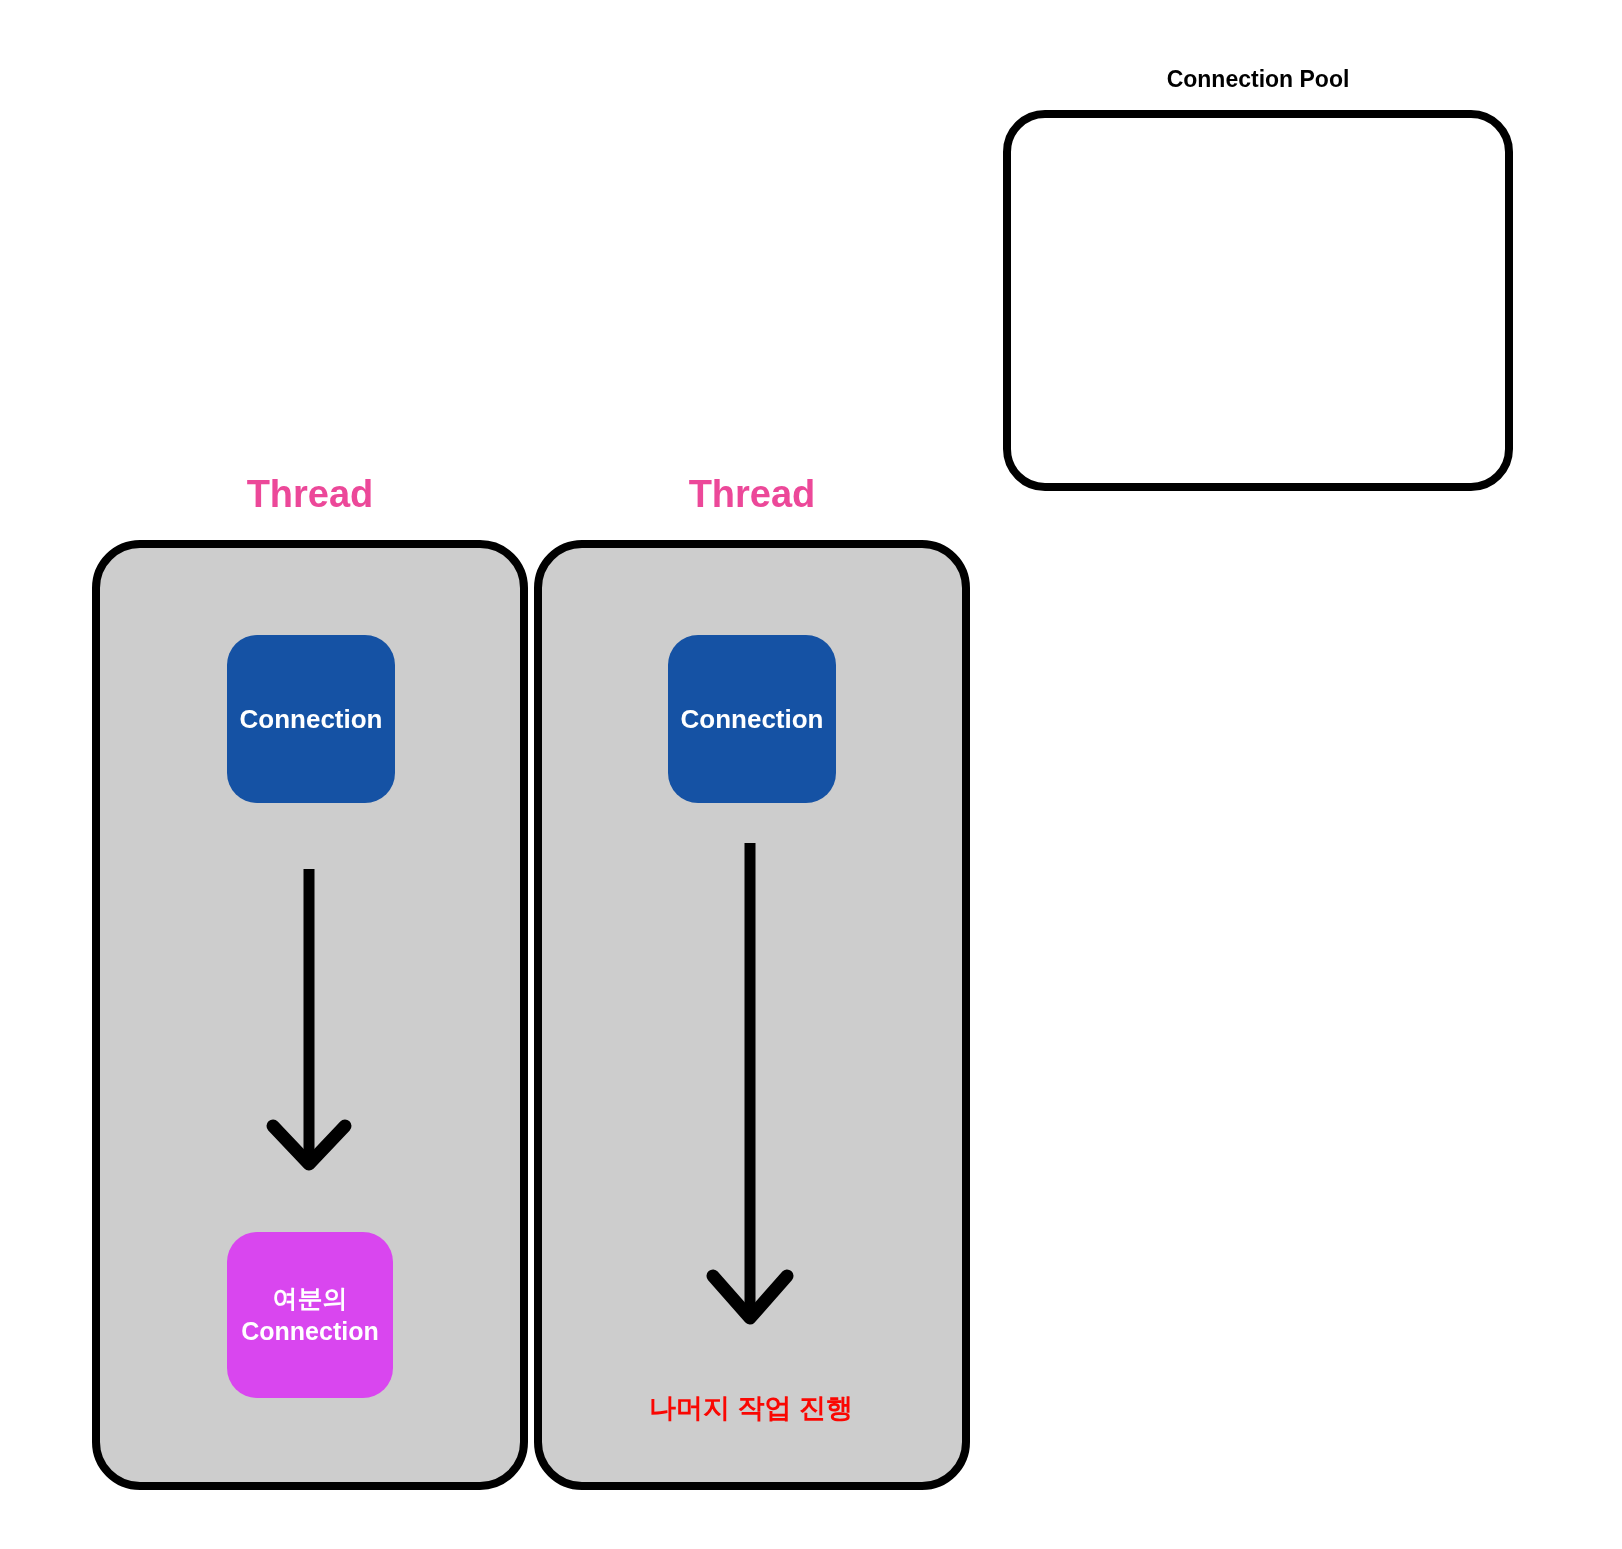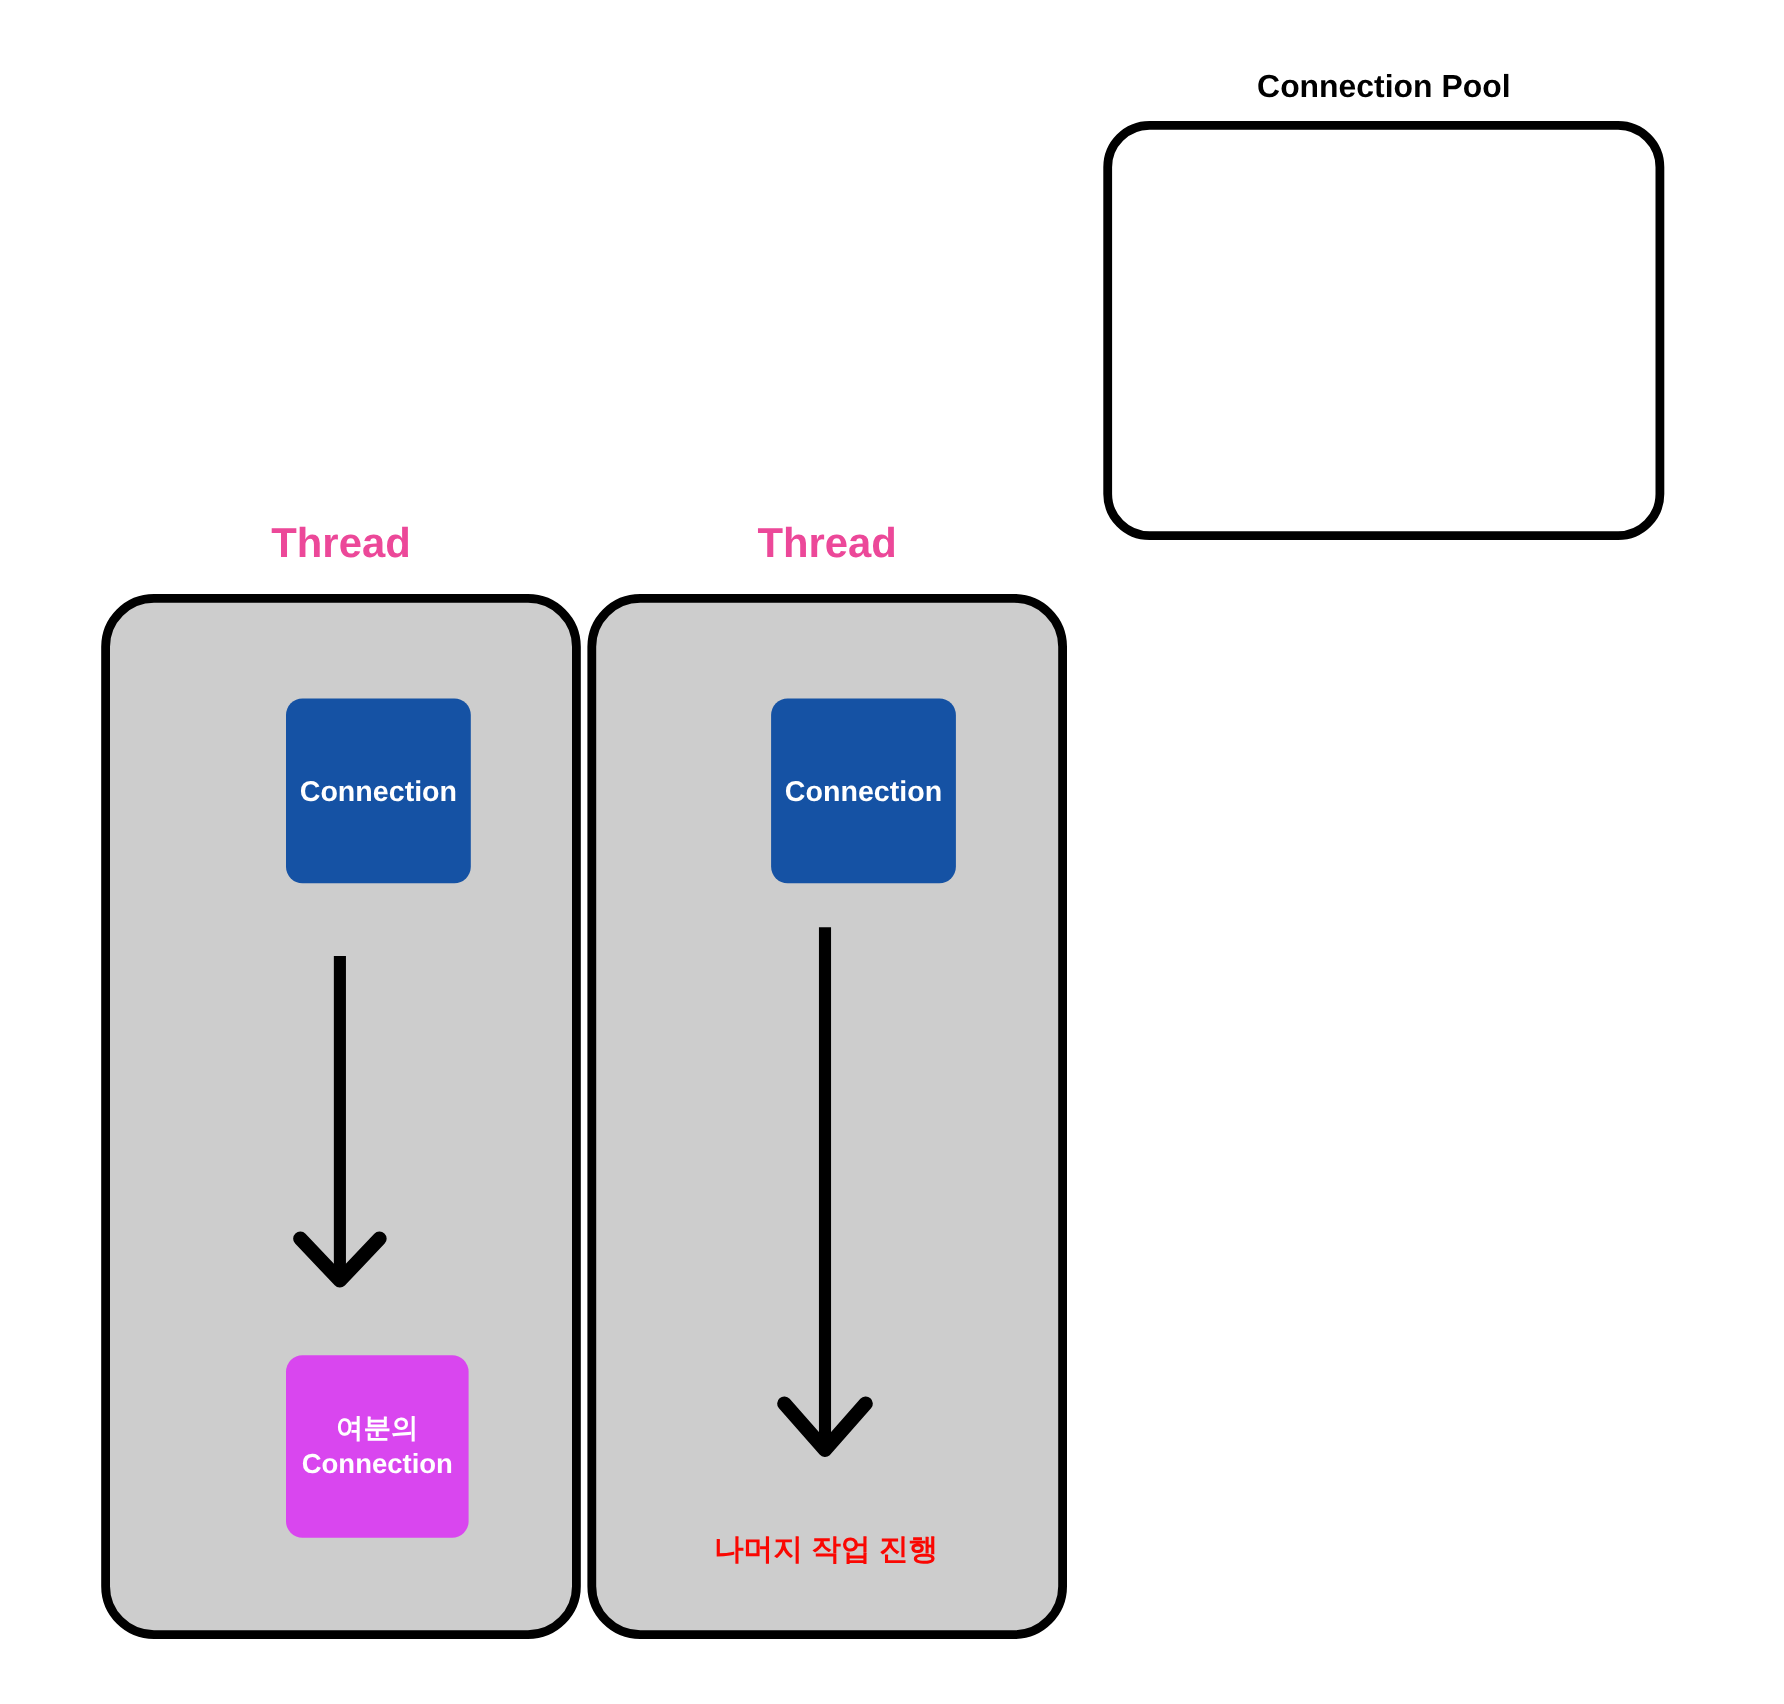--- a/index.html
+++ b/index.html
@@ -14,21 +14,21 @@
     height: 1549px;
     background: #ffffff;
     overflow: hidden;
   }
   .abs { position: absolute; }
 
   
   .pool-label {
     left: 1003px; top: 58px; width: 510px; height: 42px;
     text-align: center; line-height: 42px;
-    font-size: 29px; font-weight: bold; color: #000000;
+    font-size: 23px; font-weight: bold; color: #000000;
   }
   .pool-box {
     left: 1003px; top: 110px; width: 510px; height: 381px;
     box-sizing: border-box;
     background: #ffffff;
     border: 8px solid #000000;
     border-radius: 42px;
   }
 
   
@@ -48,25 +48,25 @@
     border: 8px solid #000000;
     border-radius: 48px;
   }
   .thread-box.t-left  { left: 92px; }
   .thread-box.t-right { left: 534px; }
 
   
   .conn-box {
     width: 168px; height: 168px;
     box-sizing: border-box;
-    border-radius: 15px;
+    border-radius: 30px;
     display: flex; flex-direction: column;
     align-items: center; justify-content: center;
     color: #ffffff; font-weight: bold; font-size: 26px;
-    text-align: center; line-height: 33px; margin-left: 33px;
+    text-align: center; line-height: 33px;
   }
   .conn-blue { background: #1552a4; }
   .conn-blue.b-left  { left: 227px; top: 635px; }
   .conn-blue.b-right { left: 668px; top: 635px; }
 
   
   .conn-red {
     background: #d946ef;
     left: 227px; top: 1232px; width: 166px; height: 166px;
     font-size: 25px;

